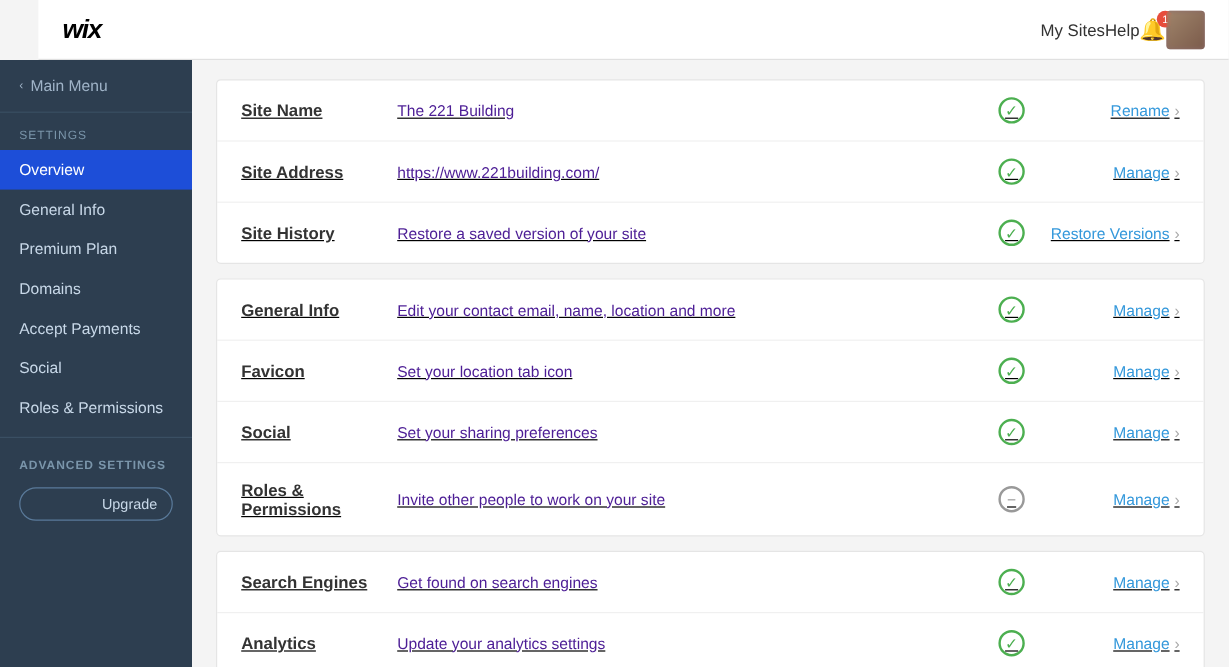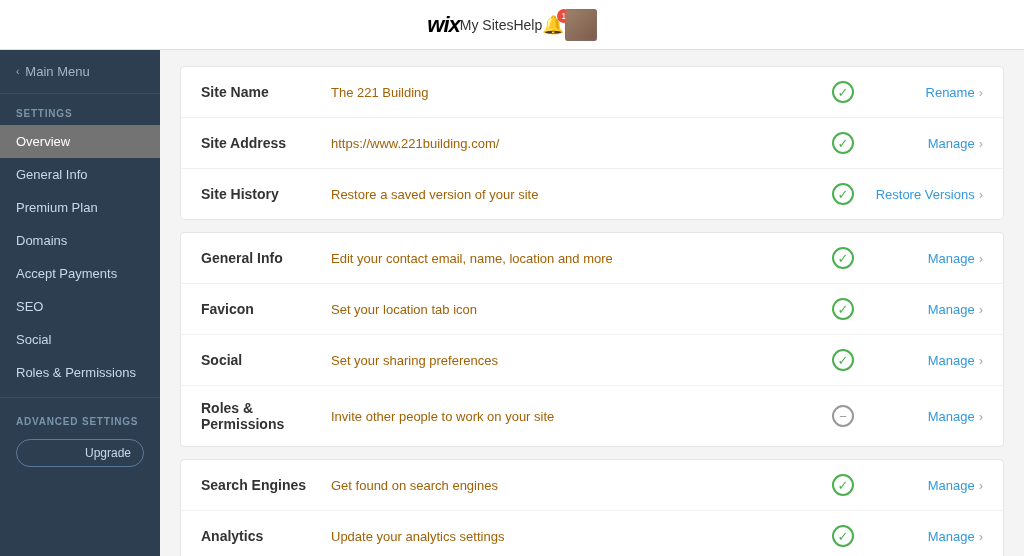--- a/index.html
+++ b/index.html
@@ -6,23 +6,24 @@
     body { font-family: Helvetica, Arial, sans-serif; background: #f4f4f4; display: flex; flex-direction: column; height: 556px; overflow: hidden; }
 
     
     .top-nav {
       height: 50px;
       background: #fff;
       border-bottom: 1px solid #e0e0e0;
       display: flex;
       align-items: center;
       padding: 0 20px;
-      justify-content: center;
+      justify-content: space-between;
       flex-shrink: 0;
       z-index: 10;
+      margin-left: 32px;
     }
     .top-nav-left { display: flex; align-items: center; }
     .wix-logo { font-size: 22px; font-weight: 900; color: #000; letter-spacing: -1px; font-style: italic; }
     .top-nav-right { display: flex; align-items: center; }
     .nav-link { color: #333; font-size: 14px; cursor: pointer; text-decoration: none; }
     .bell-icon { position: relative; font-size: 18px; cursor: pointer; }
     .bell-badge {
       position: absolute;
       top: -5px;
       right: -6px;
@@ -72,31 +73,31 @@
       gap: 6px;
       border-bottom: 1px solid #3a4f63;
     }
     .sidebar-main-menu .chevron { font-size: 10px; }
     .sidebar-section-label {
       padding: 14px 16px 6px;
       font-size: 10px;
       color: #7a95aa;
       text-transform: uppercase;
       letter-spacing: 0.8px;
-      font-weight: 700;
+      font-weight: 400;
     }
     .sidebar-item {
       padding: 9px 16px;
       font-size: 13px;
       color: #c8d8e8;
       cursor: pointer;
       transition: background 0.15s;
     }
     .sidebar-item.active {
-      background: #737373;
+      background: #1d4ed8;
       color: #fff;
       font-weight: 500;
     }
     .sidebar-divider {
       border: none;
       border-top: 1px solid #3a4f63;
       margin: 8px 0;
     }
     .sidebar-advanced-label {
       padding: 10px 16px 6px;
@@ -125,39 +126,40 @@
       padding: 16px 20px;
       background: #f4f4f4;
     }
 
     
     .card {
       background: #fff;
       border-radius: 4px;
       margin-bottom: 12px;
       border: 1px solid #e5e5e5;
+      text-decoration: underline;
     }
     .card-row {
       display: flex;
       align-items: center;
       padding: 14px 20px;
       border-bottom: 1px solid #f0f0f0;
     }
     .card-row:last-child { border-bottom: none; }
     .row-title {
       width: 130px;
       font-size: 14px;
       font-weight: 600;
       color: #333;
       flex-shrink: 0;
     }
     .row-desc {
       flex: 1;
       font-size: 13px;
-      color: #a16207;
+      color: #4c1d95;
     }
     .row-icon {
       width: 40px;
       display: flex;
       align-items: center;
       justify-content: center;
       flex-shrink: 0;
     }
     .check-circle {
       width: 22px;
@@ -227,21 +229,20 @@
       <span class="chevron">‹</span>
       <span>Main Menu</span>
     </div>
     <div class="sidebar-section-label">SETTINGS</div>
 
     <div class="sidebar-item active">Overview</div>
     <div class="sidebar-item">General Info</div>
     <div class="sidebar-item">Premium Plan</div>
     <div class="sidebar-item">Domains</div>
     <div class="sidebar-item">Accept Payments</div>
-    <div class="sidebar-item">SEO</div>
     <div class="sidebar-item">Social</div>
     <div class="sidebar-item">Roles &amp; Permissions</div>
 
     <hr class="sidebar-divider">
     <div class="sidebar-advanced-label">ADVANCED SETTINGS</div>
     <div class="sidebar-upgrade-btn">Upgrade</div>
   </aside>
 
   <main class="main-content">
 

